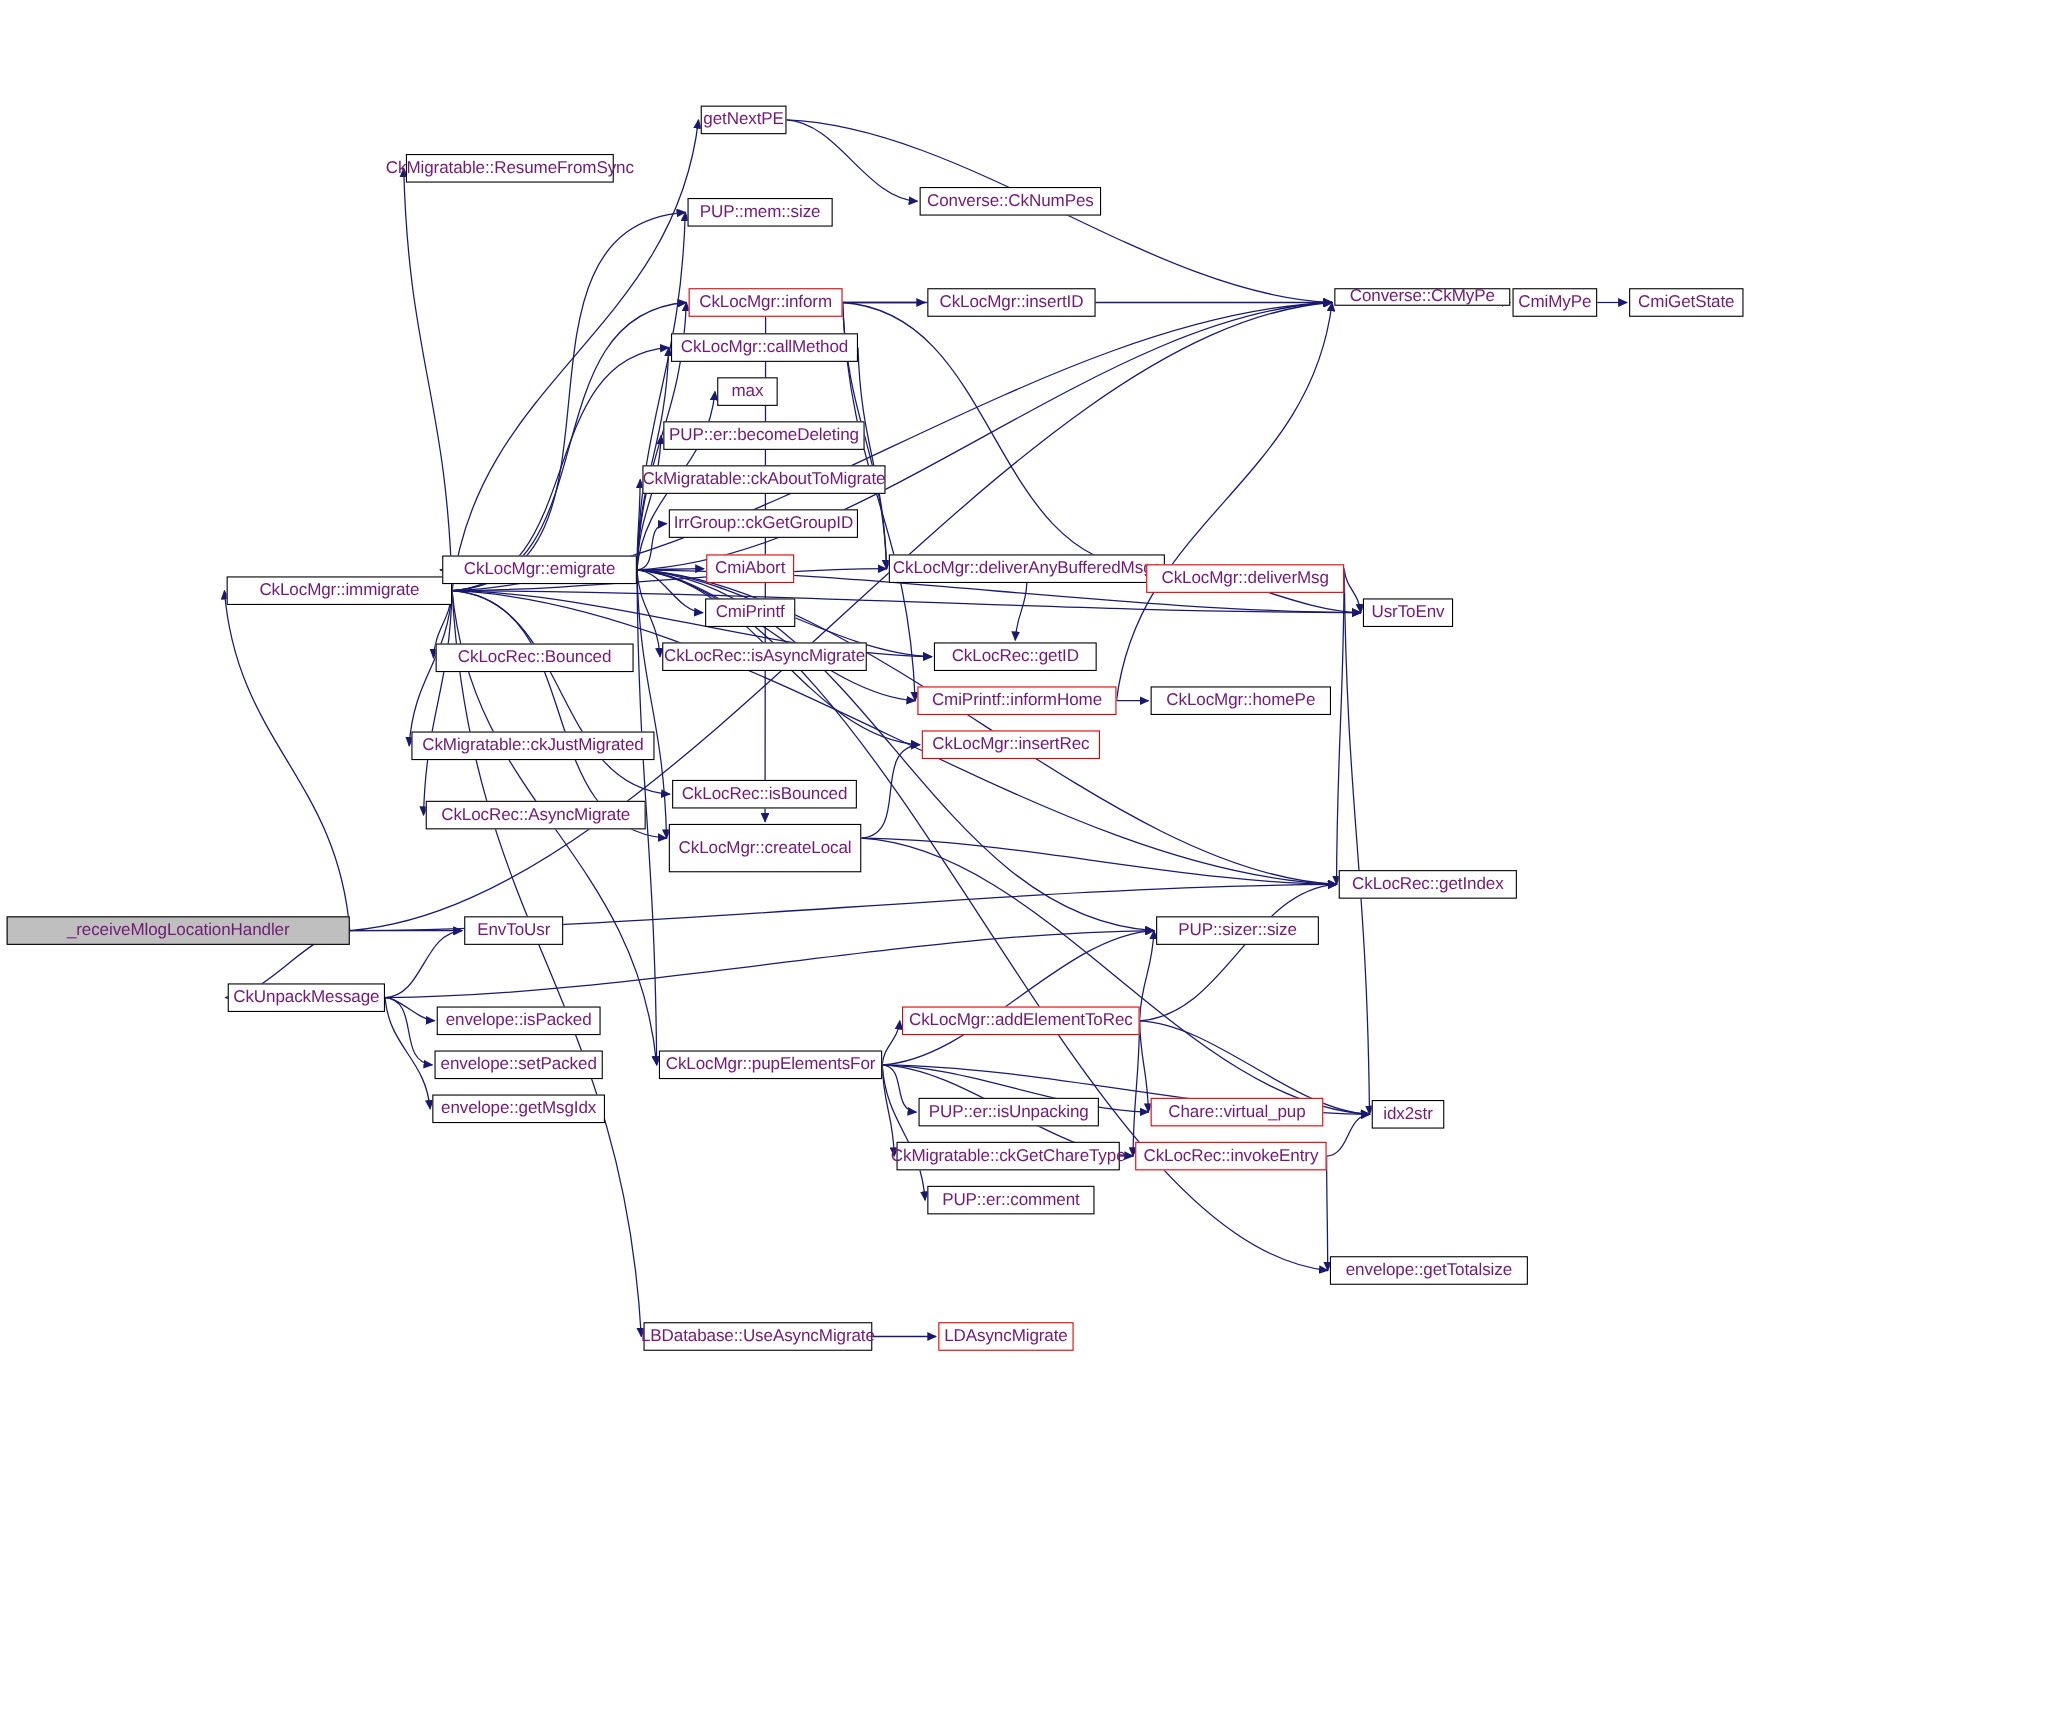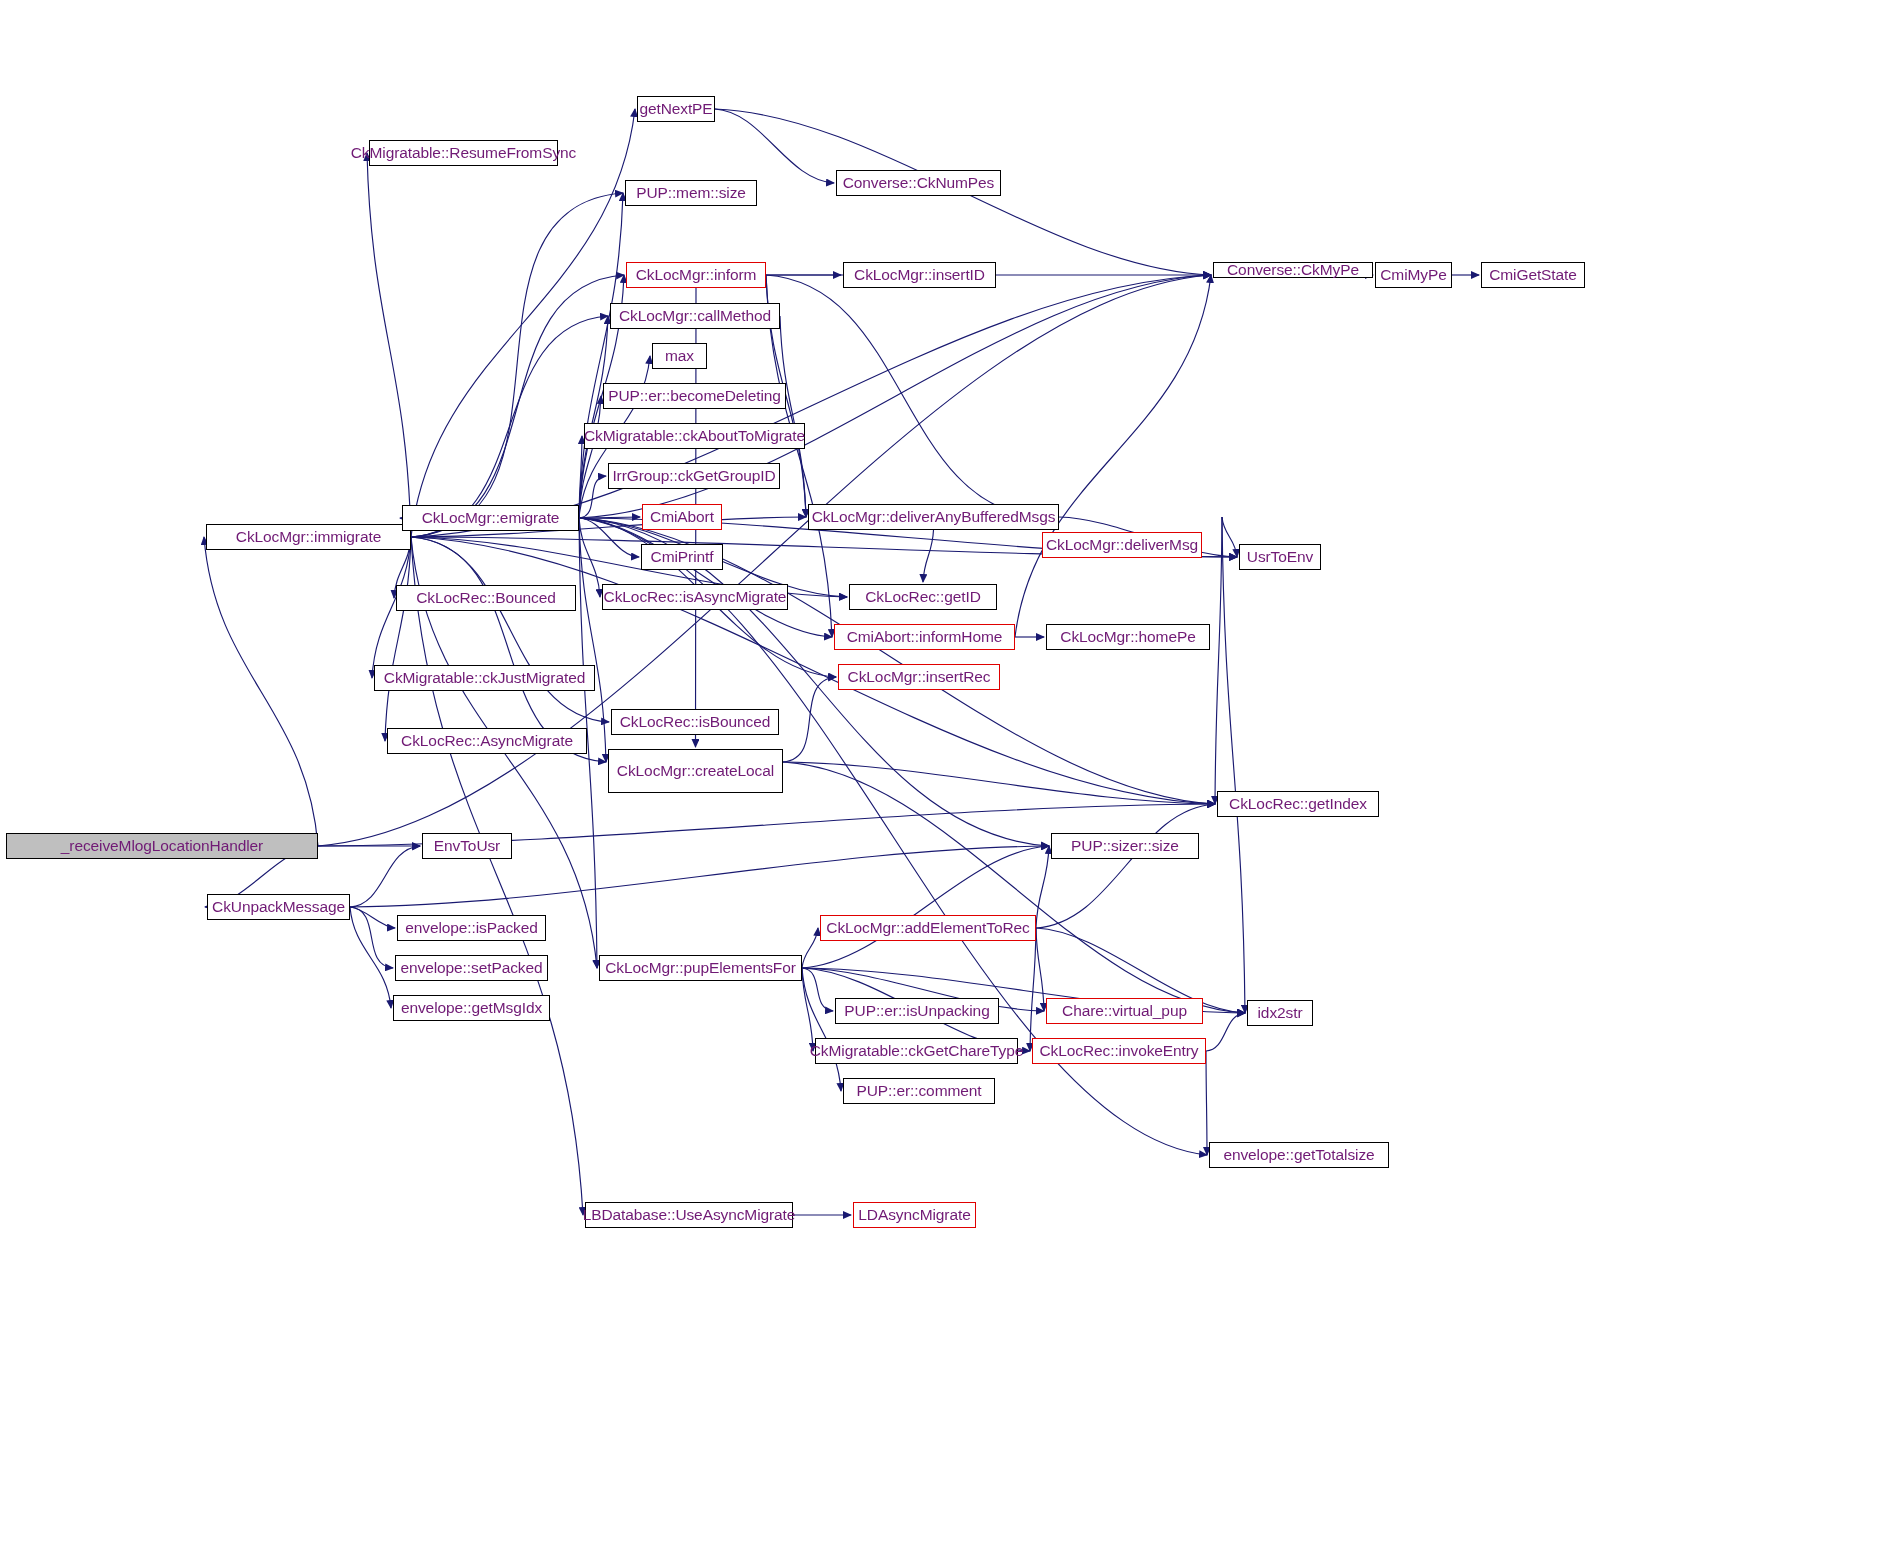--- a/index.html
+++ b/index.html
@@ -232,41 +232,41 @@
     <div class="node" style="left: 843px; top: 262px; width: 153px; height: 26px;">
       <span>CkLocMgr::insertID</span>
     </div>
     <div class="node" style="left: 808px; top: 504px; width: 251px; height: 26px;">
       <span>CkLocMgr::deliverAnyBufferedMsgs</span>
     </div>
     <div class="node" style="left: 849px; top: 584px; width: 148px; height: 26px;">
       <span>CkLocRec::getID</span>
     </div>
     <div class="node red" style="left: 834px; top: 624px; width: 181px; height: 26px;">
-      <span>CmiAbort::informHome</span>
+      <span>CmiPrintf::informHome</span>
     </div>
     <div class="node red" style="left: 838px; top: 664px; width: 162px; height: 26px;">
       <span>CkLocMgr::insertRec</span>
     </div>
     <div class="node" style="left: 1051px; top: 833px; width: 148px; height: 26px;">
       <span>PUP::sizer::size</span>
     </div>
     <div class="node red" style="left: 820px; top: 915px; width: 216px; height: 26px;">
       <span>CkLocMgr::addElementToRec</span>
     </div>
     <div class="node red" style="left: 1046px; top: 998px; width: 157px; height: 26px;">
       <span>Chare::virtual_pup</span>
     </div>
     <div class="node red" style="left: 1032px; top: 1038px; width: 174px; height: 26px;">
       <span>CkLocRec::invokeEntry</span>
     </div>
     <div class="node" style="left: 1046px; top: 624px; width: 164px; height: 26px;">
       <span>CkLocMgr::homePe</span>
     </div>
-    <div class="node red" style="left: 1042px; top: 532px; width: 160px; height: 26px;">
+    <div class="node red" style="left: 1042px; top: 513px; width: 180px; height: 26px;">
       <span>CkLocMgr::deliverMsg</span>
     </div>
     <div class="node" style="left: 1213px; top: 262px; width: 160px; height: 16px;">
       <span>Converse::CkMyPe</span>
     </div>
     <div class="node" style="left: 1239px; top: 544px; width: 82px; height: 26px;">
       <span>UsrToEnv</span>
     </div>
     <div class="node" style="left: 1217px; top: 791px; width: 162px; height: 26px;">
       <span>CkLocRec::getIndex</span>

